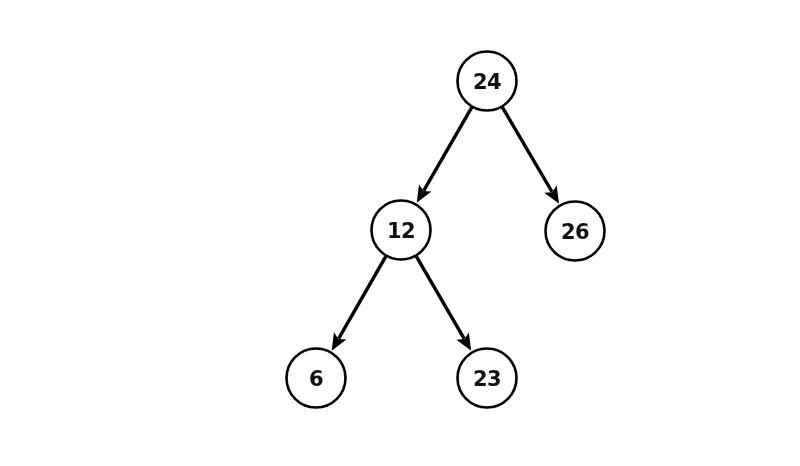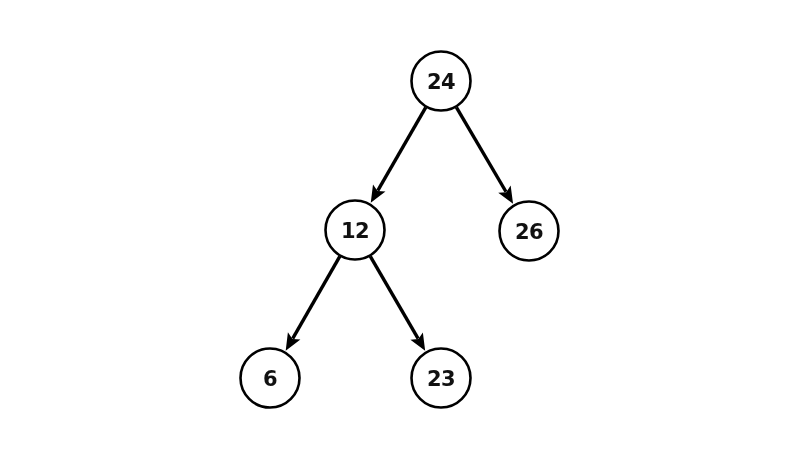--- a/index.html
+++ b/index.html
@@ -10,20 +10,21 @@
   }
   body {
     font-family: "DejaVu Sans", sans-serif;
   }
   #canvas {
     position: relative;
     width: 664px;
     height: 466px;
     background: #ffffff;
     overflow: hidden;
+    margin-left: 46px;
   }
   #tree-svg {
     display: block;
     width: 800px;
     height: 466px;
   }
   .node-circle {
     fill: #ffffff;
     stroke: #000000;
     stroke-width: 2.6;

